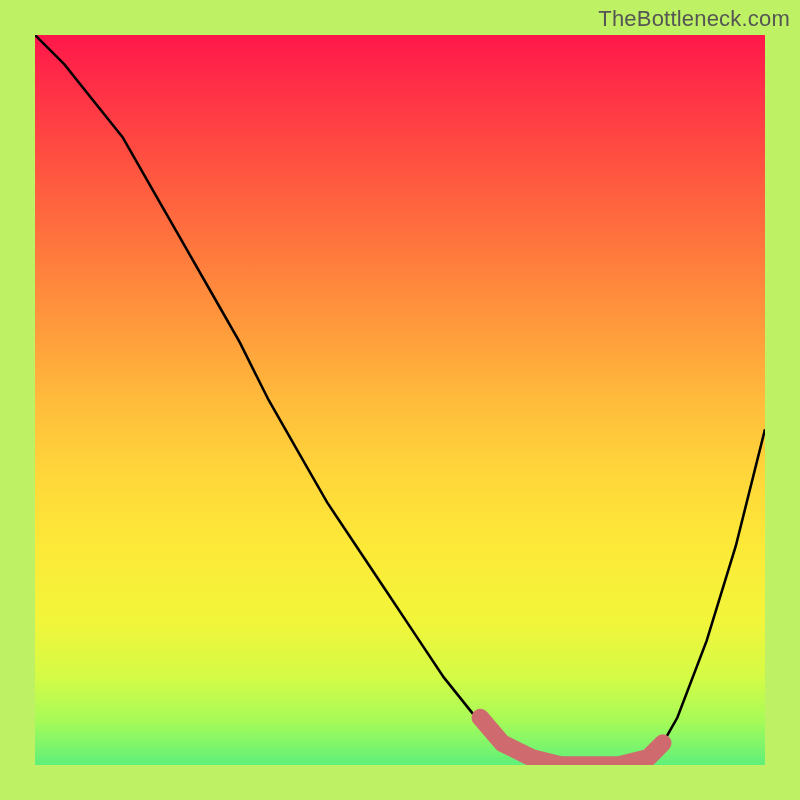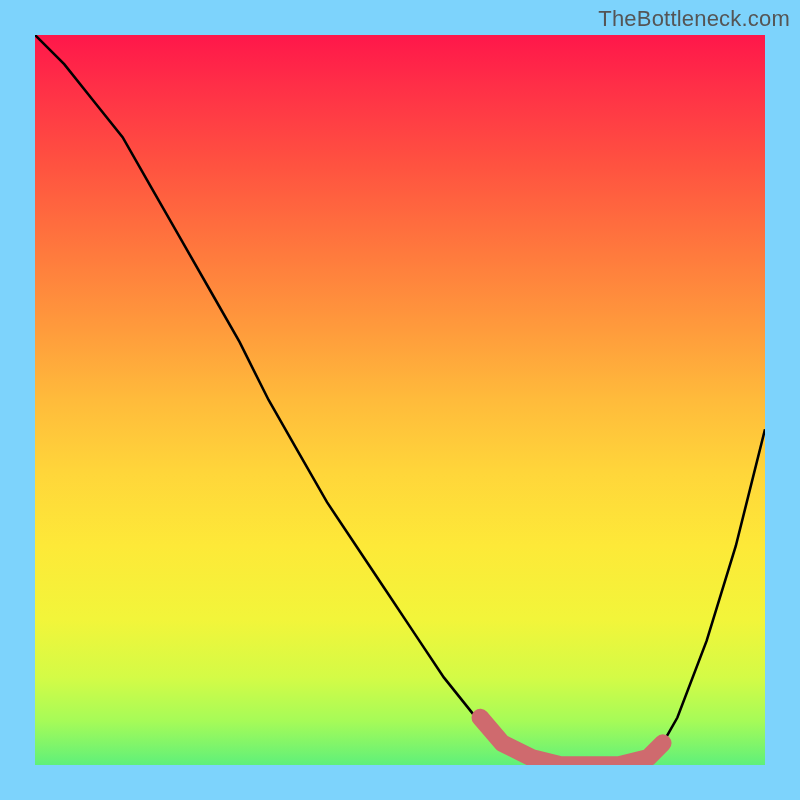--- a/index.html
+++ b/index.html
@@ -8,21 +8,21 @@
     width: 800px;
     height: 800px;
     background: #000;
     font-family: Arial, Helvetica, sans-serif;
     overflow: hidden;
   }
   .stage {
     position: relative;
     width: 800px;
     height: 800px;
-    background: #7dd3fc;
+    background: #bef264;
   }
   .watermark {
     position: absolute;
     top: 6px;
     right: 10px;
     color: #555;
     font-size: 22px;
     font-weight: 500;
     letter-spacing: 0.2px;
     z-index: 10;

